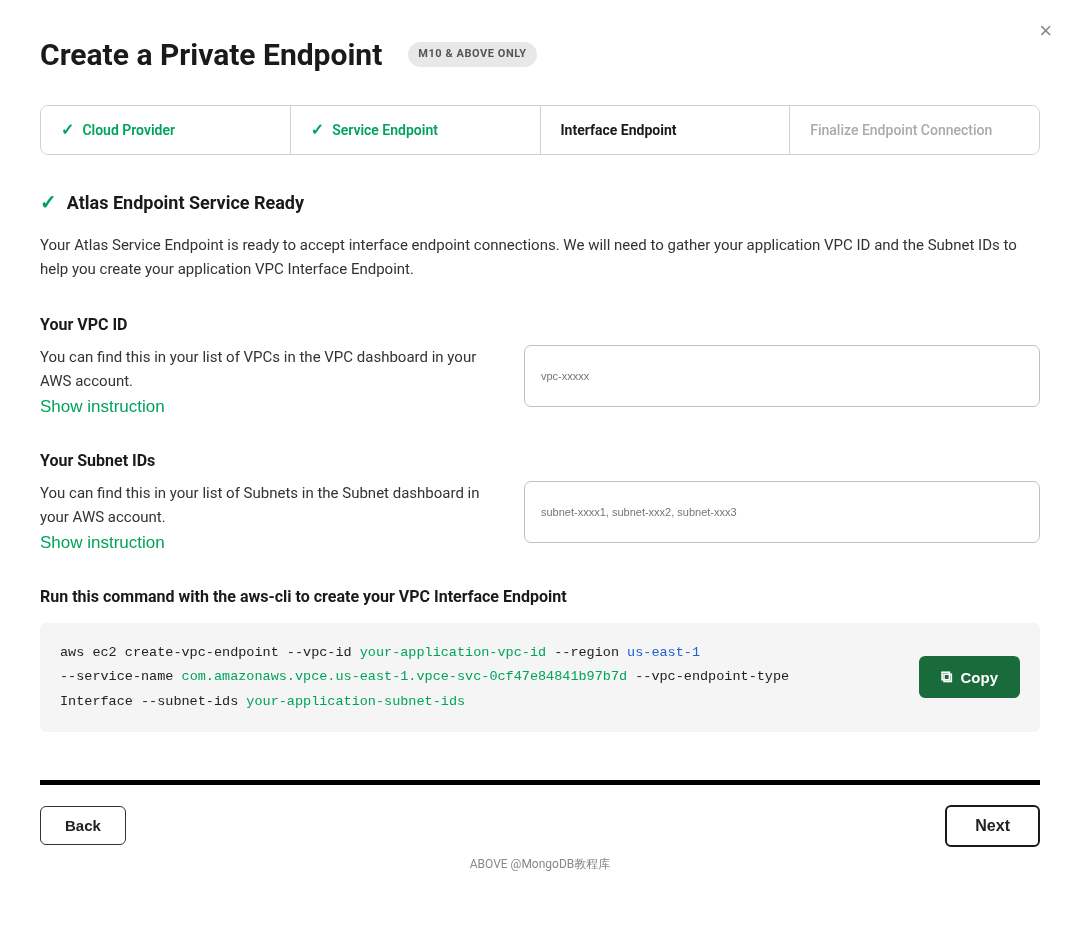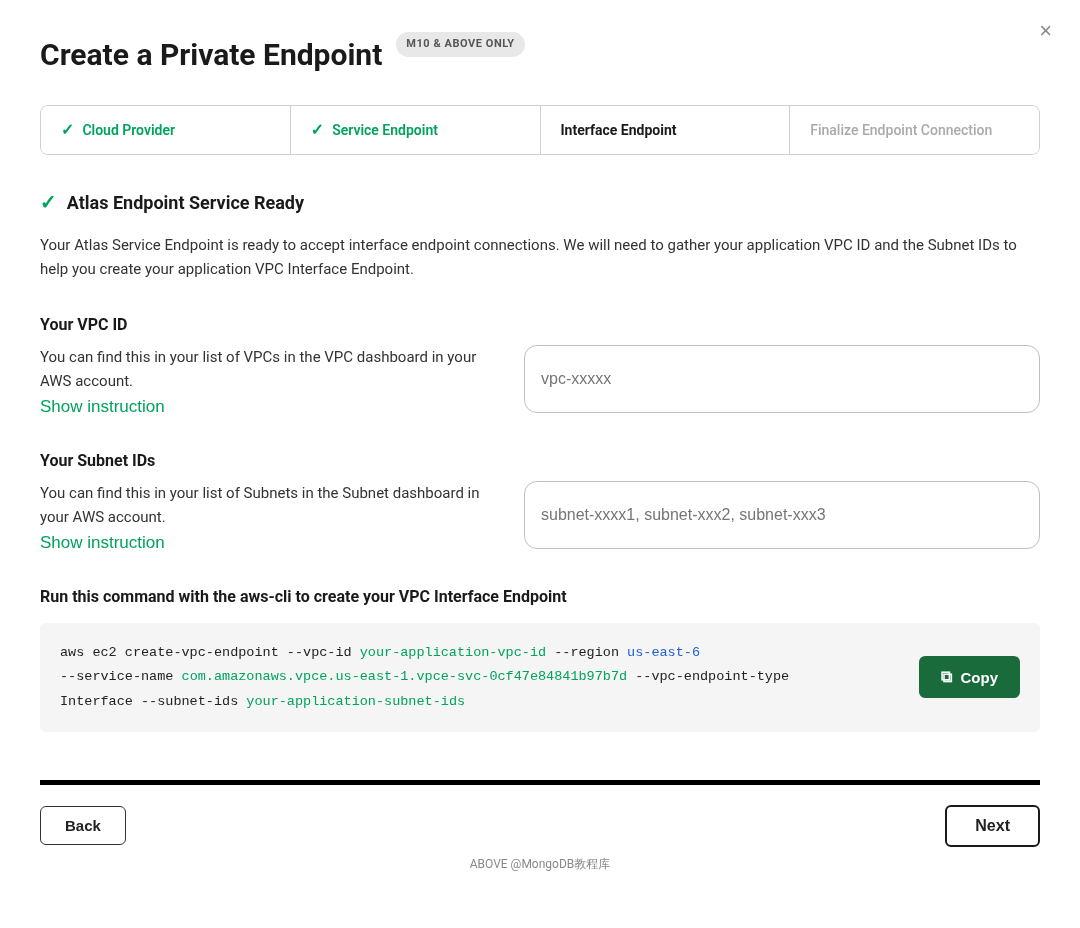--- a/index.html
+++ b/index.html
@@ -23,22 +23,22 @@
       right: 28px;
       background: none;
       border: none;
       font-size: 22px;
       color: #888;
       cursor: pointer;
       line-height: 1;
     }
     .title-row {
       display: flex;
-      align-items: flex-start;
-      gap: 14px;
+      align-items: center;
+      gap: 26px;
       margin-bottom: 28px;
     }
     .page-title {
       font-size: 30px;
       font-weight: 700;
       color: #1a1a1a;
     }
     .badge {
       background: #e8e8e8;
       color: #555;
@@ -123,23 +123,23 @@
       margin-top: 4px;
       display: block;
       text-align: left;
     }
     .field-input-wrap {
       flex: 1;
     }
     .field-input {
       width: 100%;
       border: 1.5px solid #c0c0c0;
-      border-radius: 13px;
+      border-radius: 7px;
       padding: 24px 16px;
-      font-size: 16px;
+      font-size: 11px;
       color: #999;
       outline: none;
       background: #fff;
     }
 
     
     .command-section { margin-top: 8px; }
     .command-title {
       font-size: 16px;
       font-weight: 700;
@@ -277,21 +277,21 @@
       </div>
       <div class="field-input-wrap">
         <input class="field-input" type="text" placeholder="subnet-xxxx1, subnet-xxx2, subnet-xxx3" style="">
       </div>
     </div>
   </div>
 
   <div class="command-section">
     <div class="command-title">Run this command with the aws-cli to create your VPC Interface Endpoint</div>
     <div class="command-box">
-      <div class="command-code"><span>aws ec2 create-vpc-endpoint --vpc-id </span><span class="highlight-green">your-application-vpc-id</span><span> --region </span><span class="highlight-blue">us-east-6</span><span>
+      <div class="command-code"><span>aws ec2 create-vpc-endpoint --vpc-id </span><span class="highlight-green">your-application-vpc-id</span><span> --region </span><span class="highlight-blue">us-east-1</span><span>
 --service-name </span><span class="highlight-green">com.amazonaws.vpce.us-east-1.vpce-svc-0cf47e84841b97b7d</span><span> --vpc-endpoint-type
 Interface --subnet-ids </span><span class="highlight-green">your-application-subnet-ids</span></div>
       <button class="copy-btn">
         <span class="copy-icon">⧉</span>
         <span>Copy</span>
       </button>
     </div>
   </div>
 
   <div class="footer">

